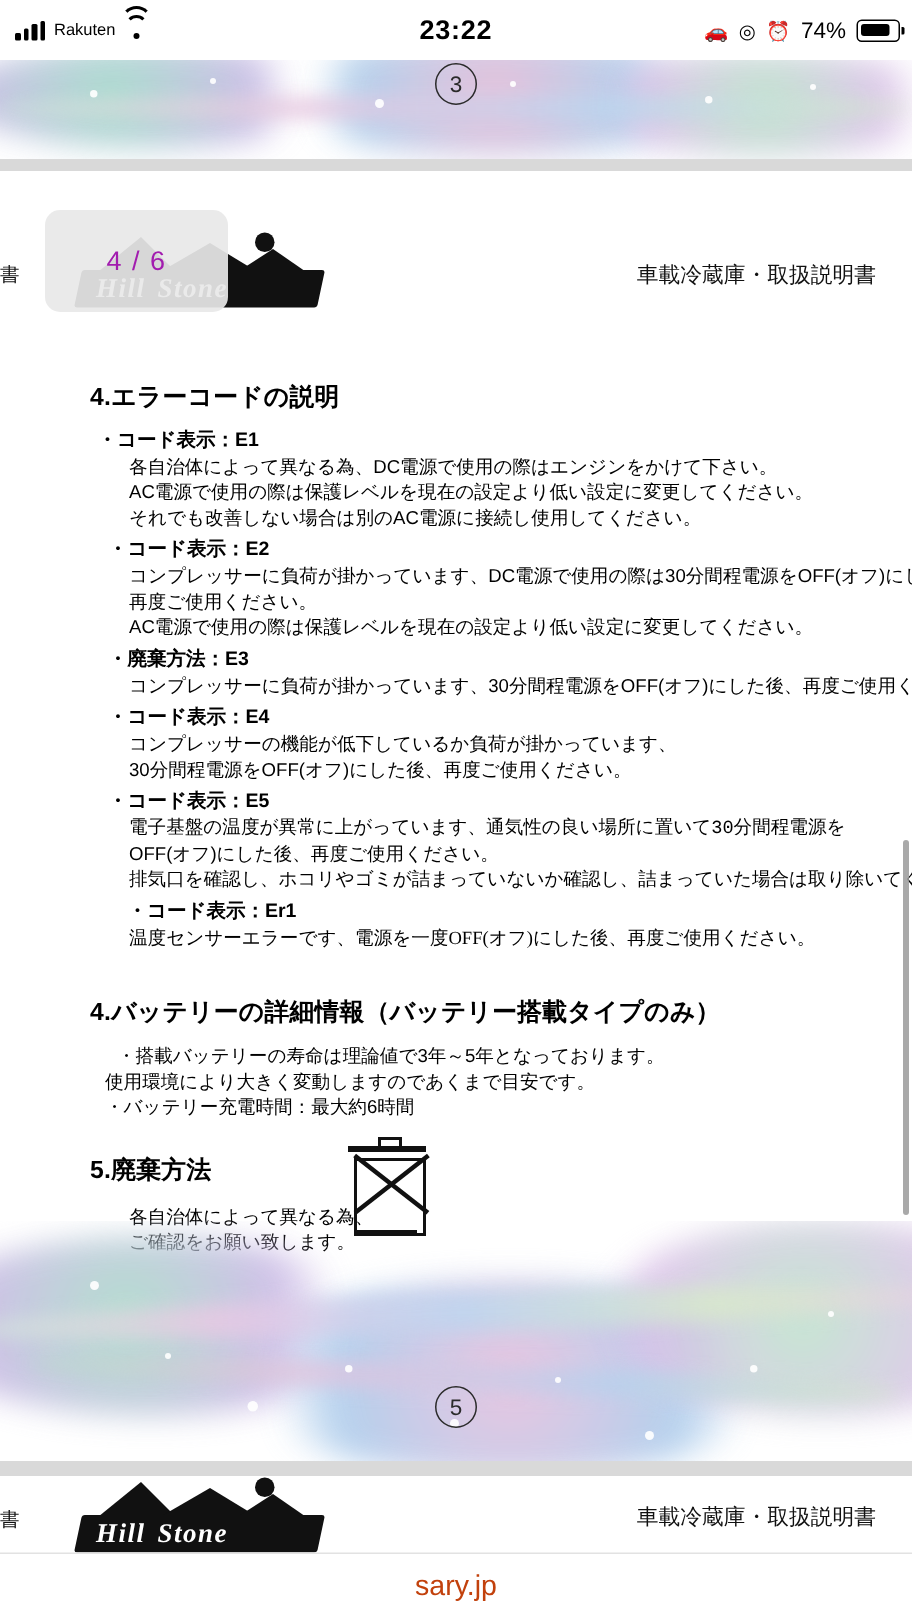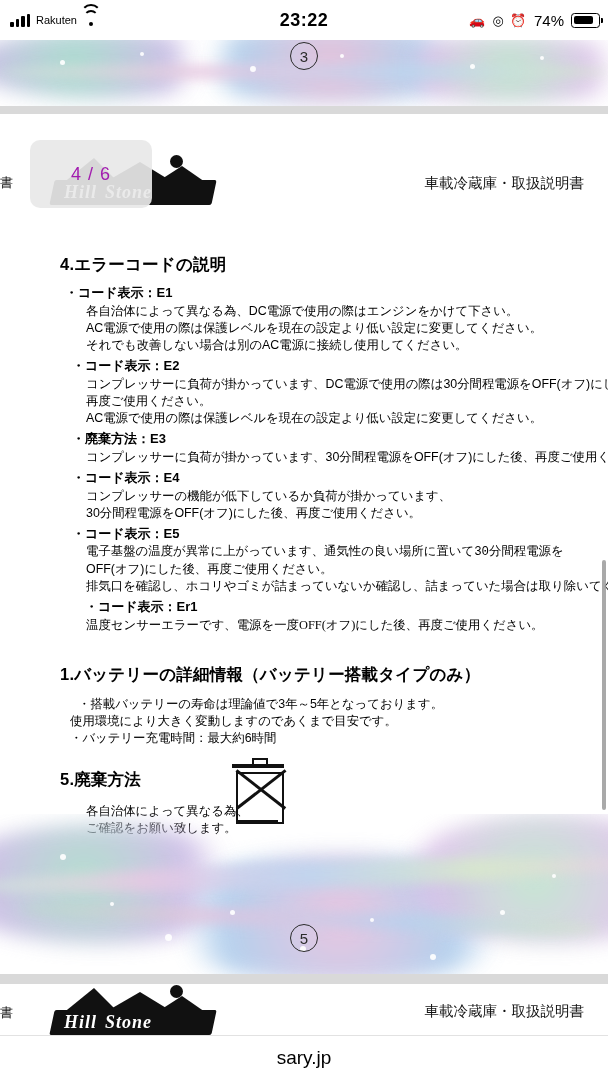--- a/index.html
+++ b/index.html
@@ -128,21 +128,21 @@
   
   .scrollbar{
     position:absolute;right:2px;top:520px;width:4px;height:250px;
     background:#9a9a9a;border-radius:2px;opacity:.85;
   }
 
   
   .urlbar{
     position:absolute;left:0;bottom:0;width:608px;height:44px;background:#fff;
     display:flex;align-items:center;justify-content:center;
-    font-size:19px;color:#000000;border-top:1px solid #e2e2e2;
+    font-size:19px;color:#c2410c;border-top:1px solid #e2e2e2;
   }
   .gapline{position:absolute;left:0;width:608px;height:8px;background:#d9d9d9;}
 </style>
 </head>
 <body>
 
 <div class="phone">
 
   <div class="statusbar">
     <div class="sb-left">
@@ -236,21 +236,21 @@
         <div class="line" style="left:86px;top:392px;">30分間程電源をOFF(オフ)にした後、再度ご使用ください。</div>
 
         <div class="bullet" style="left:72px;top:411px;">・コード表示：E5</div>
         <div class="line" style="left:86px;top:431px;font-family:Liberation Mono, monospace;">電子基盤の温度が異常に上がっています、通気性の良い場所に置いて30分間程電源を</div>
         <div class="line" style="left:86px;top:448px;"> OFF(オフ)にした後、再度ご使用ください。</div>
         <div class="line" style="left:86px;top:465px;">排気口を確認し、ホコリやゴミが詰まっていないか確認し、詰まっていた場合は取り除いてください。</div>
 
         <div class="bullet" style="left:85px;top:484px;">・コード表示：Er1</div>
         <div class="line" style="left:86px;top:504px;font-family:Liberation Serif, serif;">温度センサーエラーです、電源を一度OFF(オフ)にした後、再度ご使用ください。</div>
 
-        <div class="h2" style="left:60px;top:550px;">1.バッテリーの詳細情報（バッテリー搭載タイプのみ）</div>
+        <div class="h2" style="left:60px;top:550px;">4.バッテリーの詳細情報（バッテリー搭載タイプのみ）</div>
         <div class="line" style="left:78px;top:583px;">・搭載バッテリーの寿命は理論値で3年～5年となっております。</div>
         <div class="line" style="left:70px;top:600px;">使用環境により大きく変動しますのであくまで目安です。</div>
         <div class="line" style="left:70px;top:617px;">・バッテリー充電時間：最大約6時間</div>
 
         <div class="h2" style="left:60px;top:655px;">5.廃棄方法</div>
         <div class="line" style="left:86px;top:690px;">各自治体によって異なる為、</div>
         <div class="line" style="left:86px;top:707px;">ご確認をお願い致します。</div>
 
         <div class="trash" style="left:232px;top:640px;">
           <div class="hdl"></div>

